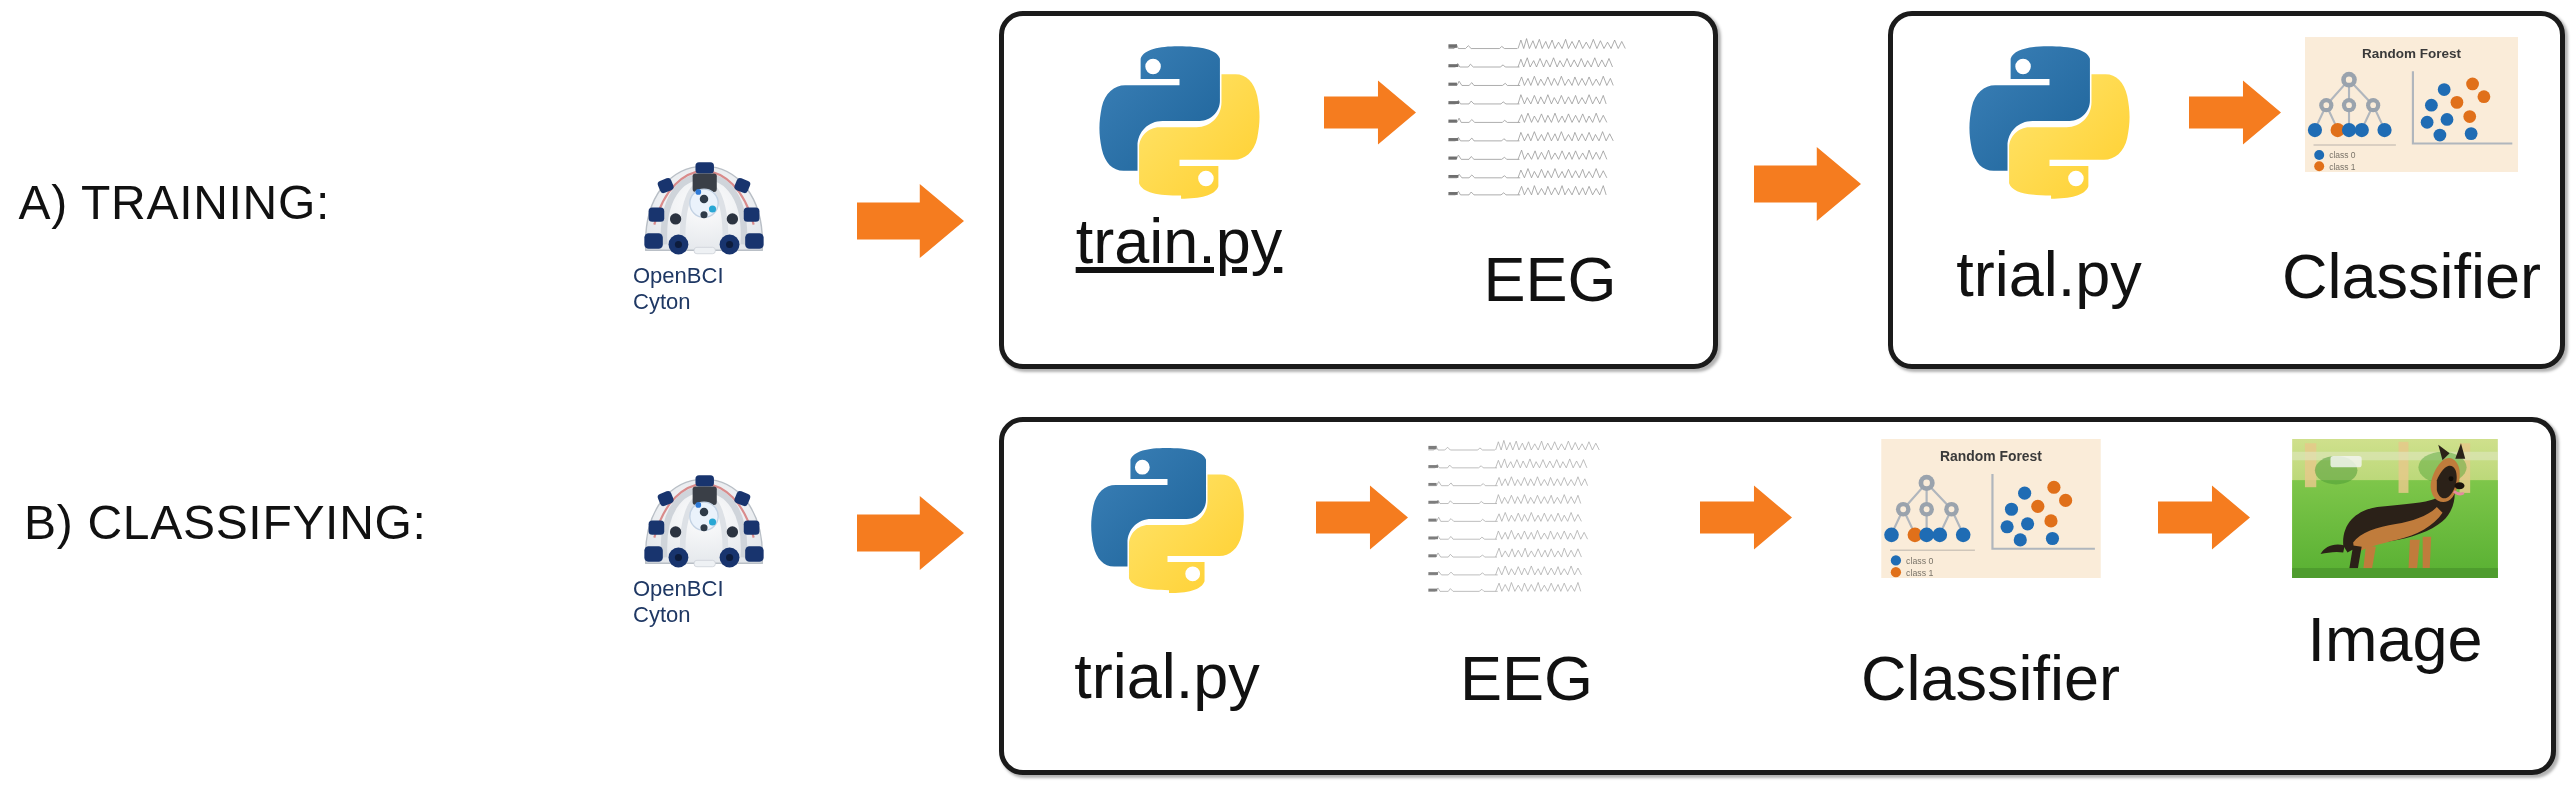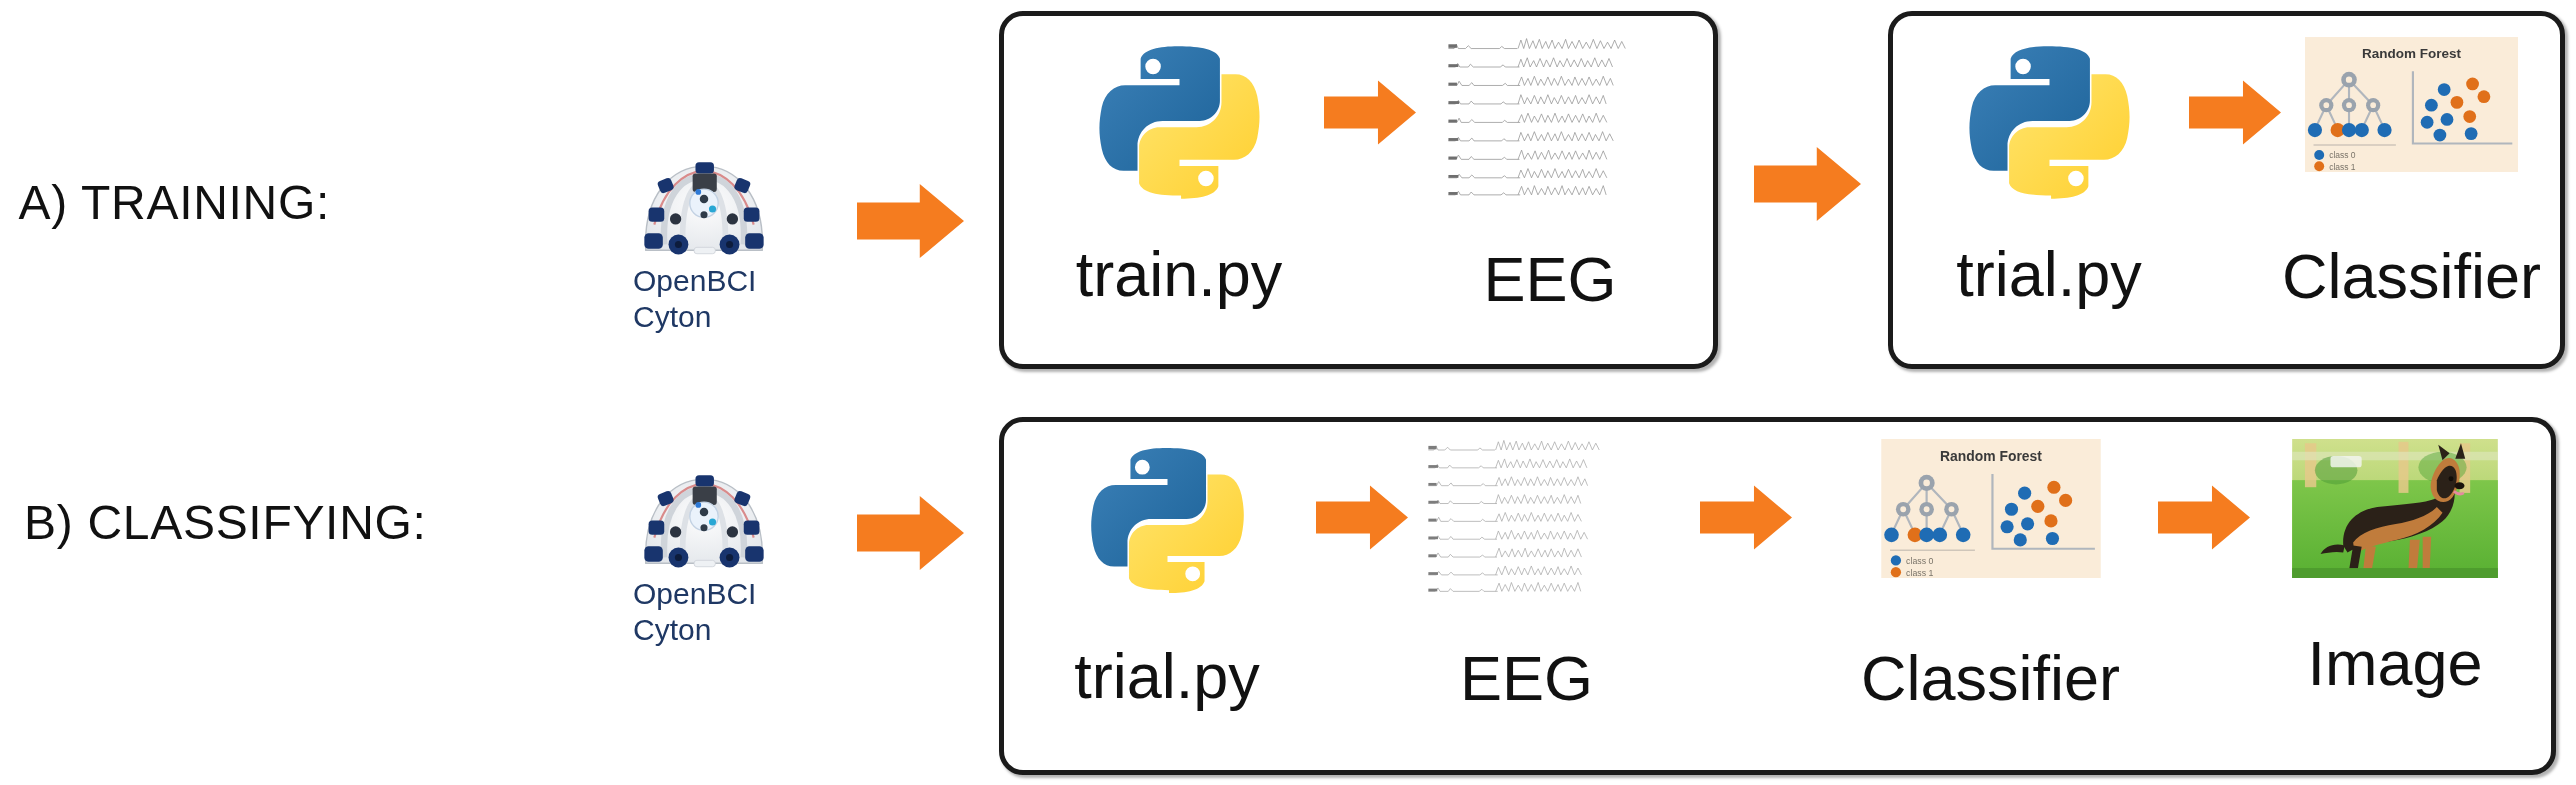--- a/index.html
+++ b/index.html
@@ -12,21 +12,21 @@
   .row-label{font-size:48px;letter-spacing:0.7px;color:#111;white-space:nowrap;
              font-weight:400;line-height:1;}
 
   
   .stage-box{border:5.7px solid #1b1b1b;border-radius:24px;background:#fff;
              box-sizing:border-box;box-shadow:2.1px 2.8px 2.8px rgba(0,0,0,.30);}
 
   
   .headset-wrap{width:149px;}
   .headset-cap{position:relative;width:142px;height:100px;}
-  .src-label{font-size:30px;line-height:1.18;color:#1f3864;margin-top:4.3px;
+  .src-label{font-size:22px;line-height:1.18;color:#1f3864;margin-top:4.3px;
              text-align:left;white-space:pre-line;}
 
   
   .arrow{display:block;}
 
   
   .item-label{font-size:63px;color:#111;white-space:nowrap;line-height:1;text-align:center;}
 
   
   .eeg{background:#fff;}
@@ -99,21 +99,21 @@
         </linearGradient>
         <linearGradient id="py1" x1="0" y1="0" x2="1" y2="1">
           <stop offset="0%" stop-color="#ffe56e"></stop>
             <stop offset="100%" stop-color="#ffcf2e"></stop>
         </linearGradient>
       </defs>
       <path fill="url(#pb1)" d="M54 6c-12 0-22 2-24 8v13h25v4H20c-7 0-13 5-15 14-2 10-2 17 0 27 2 9 7 14 14 14h9V70c0-9 7-16 16-16h24c7 0 13-6 13-13V14c-2-6-12-8-27-8zM38 14a5 5 0 110 10 5 5 0 010-10z"></path>
       <path fill="url(#py1)" d="M56 104c12 0 22-2 24-8V83H55v-4h35c7 0 13-5 15-14 2-10 2-17 0-27-2-9-7-14-14-14h-9v18c0 9-7 16-16 16H42c-7 0-13 6-13 13v23c2 6 12 8 27 8zm16-8a5 5 0 110-10 5 5 0 010 10z"></path>
     </svg>
   </div>
-  <div class="item-label" style="margin-top:33px;">train.py</div>
+  <div class="item-label" style="text-decoration:underline;">train.py</div>
 </div>
 
 <div class="abs" style="left:1324px; top:77px;">
   <svg class="arrow" width="92" height="71" viewBox="0 0 150 112">
     <path d="M0 30 H88 V4 L150 56 L88 108 V82 H0 Z" fill="#F57C1F"></path>
   </svg>
 </div>
 
 <div class="abs imgcol" style="left:1415px; top:37px; width:270px;">
   <div class="eeg">
@@ -418,15 +418,15 @@
       <ellipse cx="236" cy="66" rx="7" ry="5" fill="#1a120b"></ellipse>
       <path d="M228 74 q8 6 14 2" stroke="#e58aa0" stroke-width="4" fill="none"></path>
       <path d="M86 150 L80 186 L92 186 L98 152 Z" fill="#2b2118"></path>
       <path d="M104 150 L100 186 L112 186 L118 152 Z" fill="#c07c3c"></path>
       <path d="M166 142 L164 184 L176 184 L180 142 Z" fill="#c07c3c"></path>
       <path d="M184 138 L184 182 L194 182 L196 138 Z" fill="#c07c3c"></path>
       <path d="M74 150 C58 146 46 152 40 162 C50 160 62 158 72 160 Z" fill="#2b2118"></path>
       <rect y="182" width="290" height="14" fill="#4e9c2e"></rect>
     </svg>
   </div>
-  <div class="item-label" style="margin-top:54px;">Image</div>
+  <div class="item-label" style="margin-top:30px;">Image</div>
 </div>
 
 
 </body></html>

